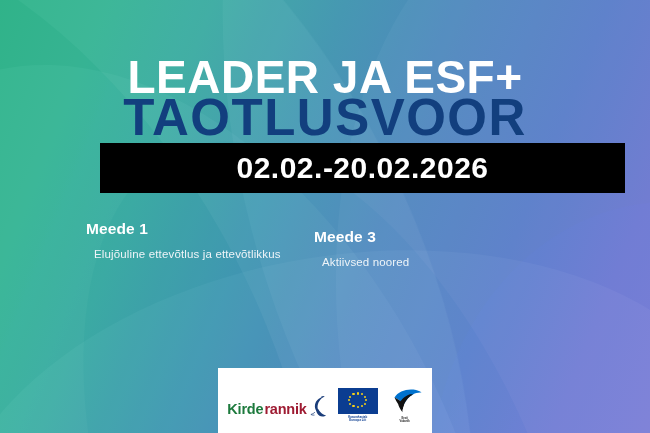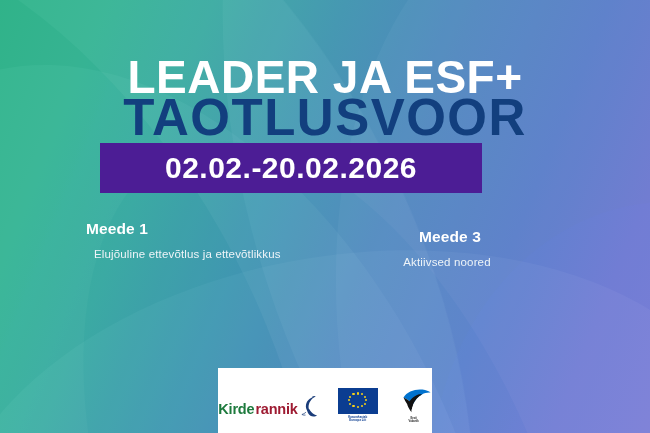--- a/index.html
+++ b/index.html
@@ -114,23 +114,23 @@
     color: #123f7e;
     letter-spacing: 1.5px;
     margin-top: -3px;
   }
 
   
   .date-band {
     position: absolute;
     left: 100px;
     top: 143px;
-    width: 382px;
+    width: 525px;
     height: 50px;
-    background: #4c1d95;
+    background: #000000;
     display: flex;
     align-items: center;
     justify-content: center;
     z-index: 6;
   }
   .date-band .date-text {
     color: #ffffff;
     font-size: 30px;
     font-weight: 700;
     letter-spacing: 0.5px;
@@ -158,35 +158,35 @@
   }
   .measure-desc {
     color: #eef4f8;
     font-size: 11.5px;
     font-weight: 400;
     line-height: 1.45;
     letter-spacing: 0.15px;
     margin: 8px;
     max-width: 250px;
   }
-  .cell-m3, .cell-m4 { padding-top: 8px; text-align: center; }
+  .cell-m3, .cell-m4 { padding-top: 8px; }
 
   
   .logo-bar {
     position: absolute;
     left: 218px;
     top: 368px;
     width: 214px;
     height: 65px;
     background: #ffffff;
     z-index: 8;
     display: flex;
     align-items: center;
     justify-content: center;
-    gap: 18px;
+    gap: 9px;
     padding-top: 10px;
     box-sizing: border-box;
   }
 
   .kirde-logo {
     display: flex;
     align-items: flex-end;
     gap: 1px;
   }
   .kirde-word {

